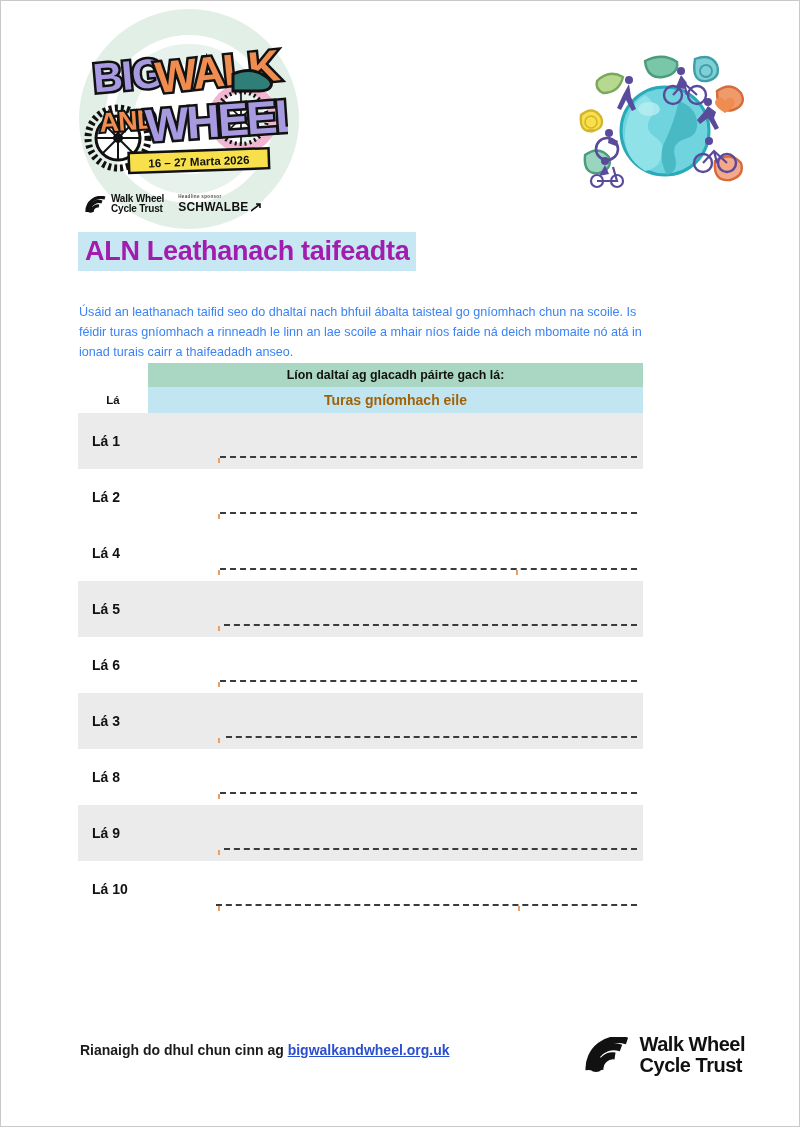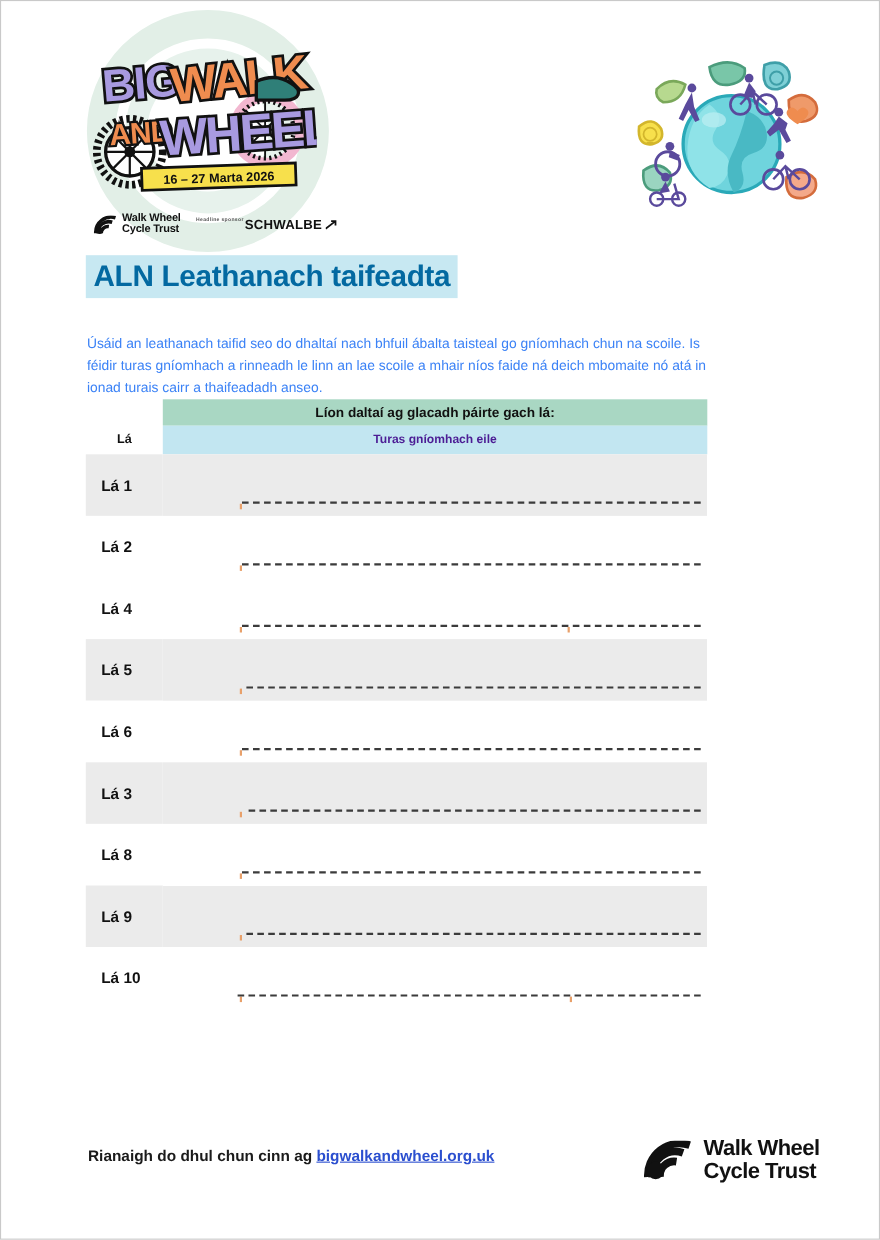--- a/index.html
+++ b/index.html
@@ -79,21 +79,21 @@
     align-items: center;
     gap: 4px;
   }
   .wwct-mini .wwct-text {
     font-size: 10px;
     font-weight: bold;
     line-height: 10.5px;
     color: #111;
     letter-spacing: -0.2px;
   }
-  .schwalbe-block { display:flex; flex-direction:row; gap:1px; }
+  .schwalbe-block { display:flex; flex-direction:column; gap:1px; }
   .schwalbe-small {
     font-size: 4.6px;
     color: #555;
     letter-spacing: 0.3px;
     font-weight: bold;
   }
   .schwalbe-main {
     font-size: 12px;
     font-weight: bold;
     letter-spacing: 0.2px;
@@ -115,21 +115,21 @@
 
   
   .title-wrap {
     position: absolute;
     left: 77px;
     top: 231px;
   }
   .page-title {
     display: inline-block;
     background: #c7e8f2;
-    color: #0369a1;
+    color: #a21caf;
     font-size: 27px;
     font-weight: bold;
     letter-spacing: -0.3px;
     line-height: 32px;
     padding: 3px 7px 4px 7px;
     margin: 0;
   }
 
   
   .intro {
@@ -174,23 +174,23 @@
     text-align: center;
     font-size: 11.5px;
     font-weight: bold;
     color: #111;
     background: #ffffff;
     height: 26px;
   }
   .hdr-blue {
     background: #c2e6f1;
     text-align: center;
-    font-size: 11px;
-    font-weight: bold;
-    color: #4c1d95;
+    font-size: 14px;
+    font-weight: bold;
+    color: #a16207;
     height: 26px;
   }
 
   .row-band td { height: 56px; }
   .row-band.shade td { background: #ebebeb; }
   .row-band.plain td { background: #ffffff; margin-top: 33px; }
 
   .day-cell {
     font-size: 14px;
     font-weight: bold;

